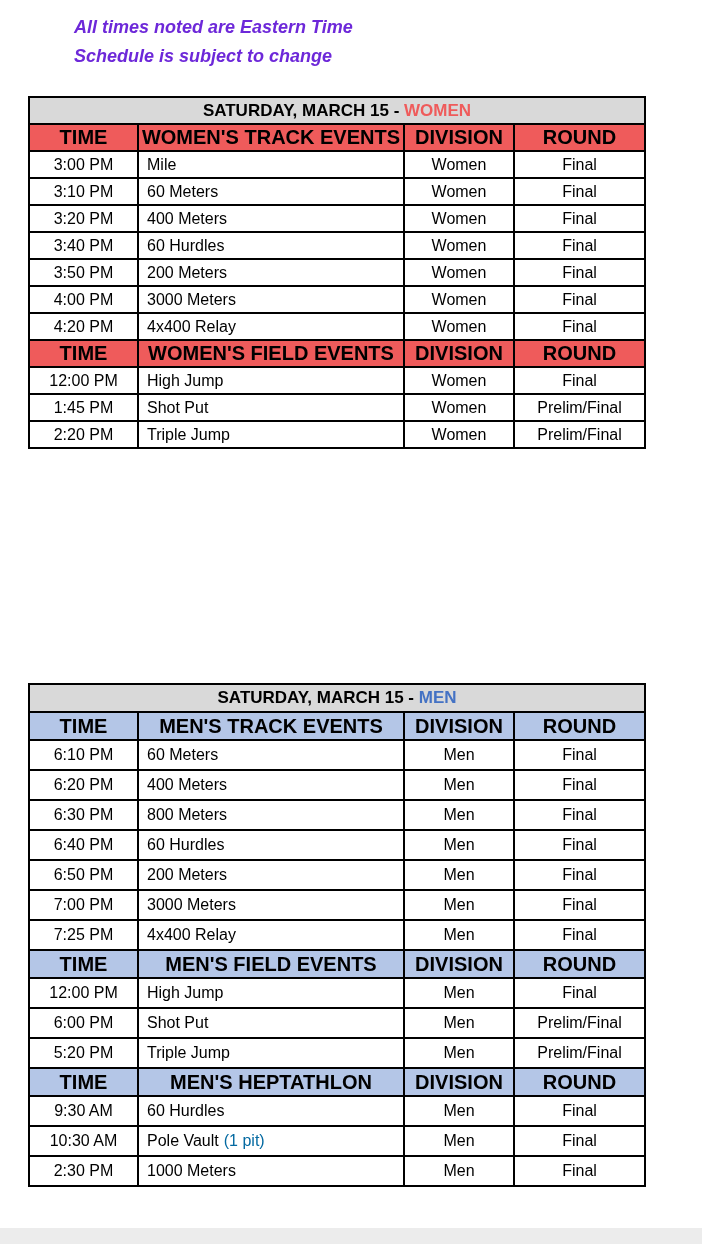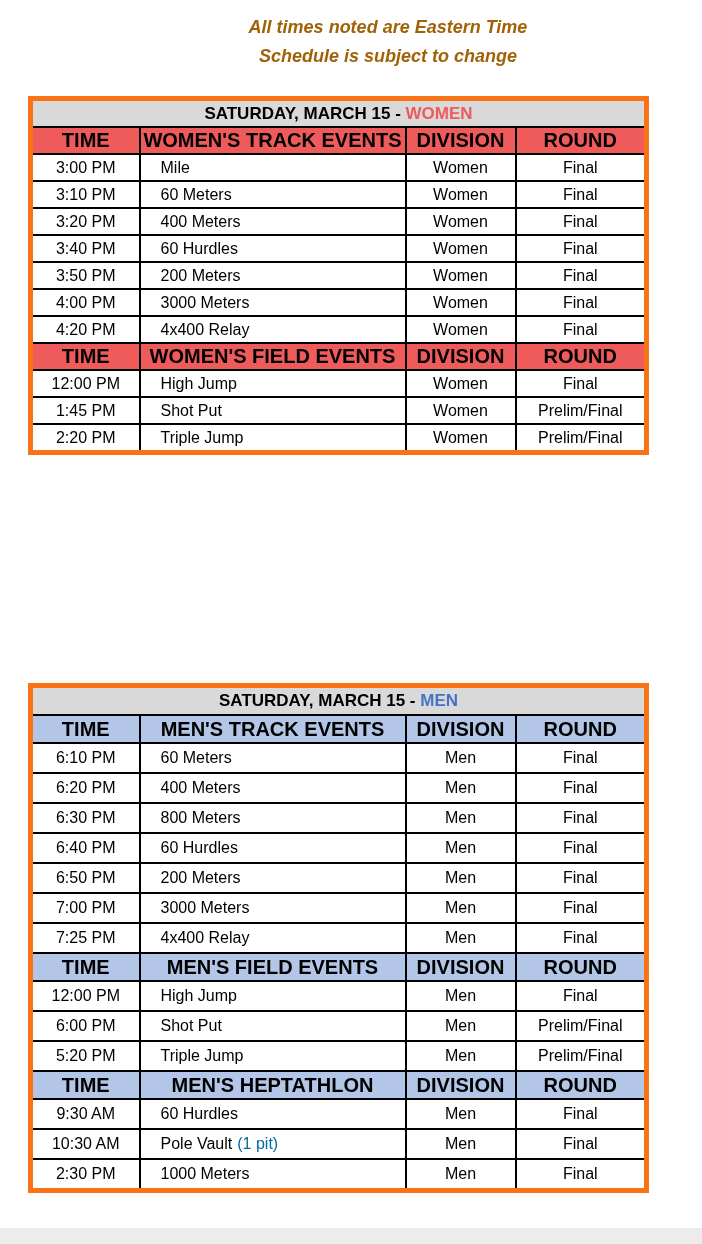--- a/index.html
+++ b/index.html
@@ -6,45 +6,44 @@
   body {
     width:702px; height:1244px; position:relative;
     background:#ffffff;
     font-family:"Liberation Sans", sans-serif;
     color:#000;
     overflow:hidden;
   }
   .notice {
     position:absolute; top:13px; left:0; width:702px;
     box-sizing:border-box; padding-left:74px;
-    text-align:center;
-    color:#a16207; font-weight:bold; font-style:italic;
+    color:#6d28d9; font-weight:bold; font-style:italic;
     font-size:18px; line-height:29px;
   }
   table.sched {
     position:absolute; left:28px; width:616px;
     border-collapse:collapse; table-layout:fixed;
-    border:5px solid #f97316;
+    border:1px solid #f97316;
     font-size:16px;
   }
   #women-table { top:96px; }
   #men-table   { top:683px; }
   .sched td, .sched th { border:2px solid #000; padding:0; overflow:hidden; white-space:nowrap; vertical-align:middle; }
   .title-cell {
     background:#D9D9D9; text-align:center; font-weight:bold; font-size:17px;
   }
   #women-table .title-cell, #women-table th { height:25px; }
   #women-table td { height:25px; }
   #men-table .title-cell, #men-table th { height:26px; }
   #men-table td { height:28px; }
   .hdr-w th { background:#EF5B5B; }
   .hdr-m th { background:#B4C6E7; }
   .sched th { font-weight:bold; text-align:center; font-size:20px; }
   td.c-time, td.c-div, td.c-round { text-align:center; }
-  td.c-event { text-align:left; padding-left:20px; }
+  td.c-event { text-align:left; padding-left:8px; }
   .w-accent { color:#EF5B5B; }
   .m-accent { color:#4472C4; }
   .note-red { color:#0369a1; margin-left:5px; }
   .footer-strip {
     position:absolute; left:0; top:1228px; width:702px; height:16px;
     background:#ECECEC;
   }
 </style>
 </head>
 <body>

